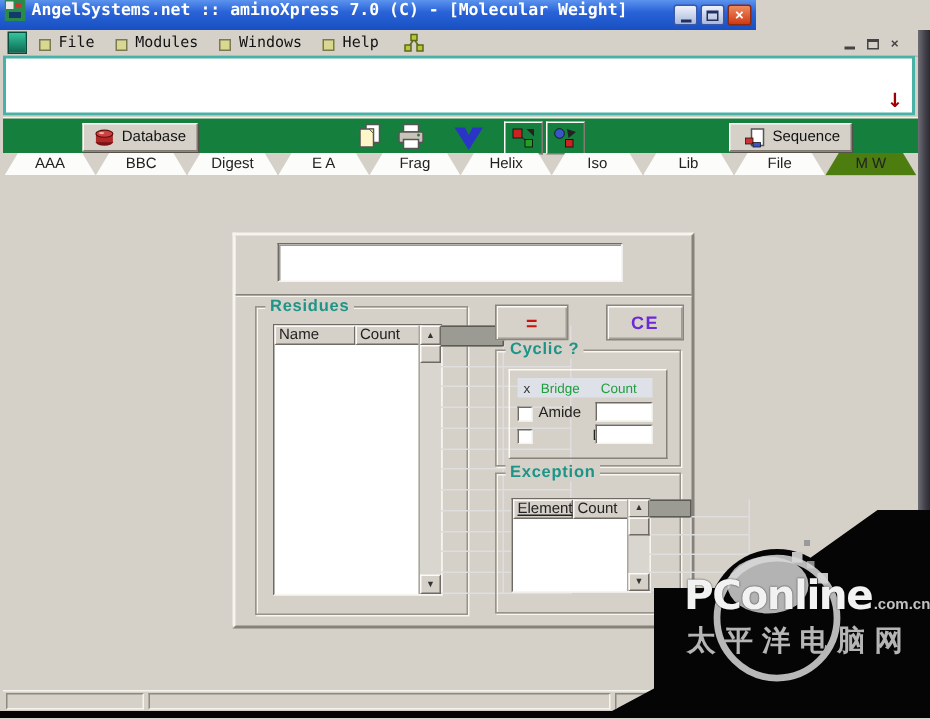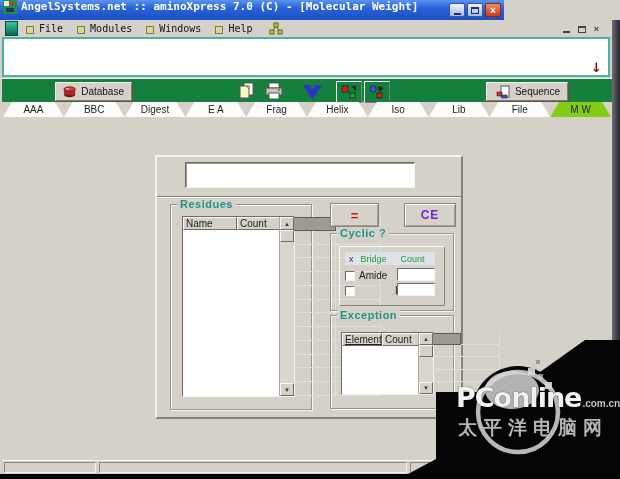--- a/index.html
+++ b/index.html
@@ -50,21 +50,21 @@
   .tb-ico{position:absolute;top:2px;width:24px;height:20px;display:flex;align-items:center;justify-content:center;}
   .tb-ico.bordered{border:1px solid;border-color:#fbfaf7 #807c74 #807c74 #fbfaf7;}
   .ico-copy{left:232px;} .ico-print{left:260px;} .ico-vee{left:294px;width:32px;}
   .ico-mol1{left:334px;} .ico-mol2{left:362px;}
 
   .tabstrip{position:absolute;left:3px;top:102px;width:608px;height:16px;display:flex;
             border-bottom:1px solid #8d897f;}
   .tab{flex:1;margin:0 0;background:#fcfcfa;clip-path:polygon(9px 0,calc(100% - 9px) 0,100% 100%,0 100%);
        filter:drop-shadow(0 0 1px #777);display:flex;align-items:center;justify-content:center;
        font-size:10px;color:#222;height:15px;cursor:default;}
-  .tab.active{background:#84cc16;font-weight:normal;}
+  .tab.active{background:#4d7c0f;font-weight:normal;}
 
   
   .main{position:absolute;left:2px;top:118px;width:610px;height:342px;background:#d5d1c8;}
 
   .panel{position:absolute;left:153px;top:37px;width:304px;height:260px;background:#d5d1c8;
          border:2px solid;border-color:#f6f4ef #86827a #86827a #f6f4ef;box-sizing:content-box;}
   .panel-top{position:absolute;left:0;top:0;width:100%;height:39px;border-bottom:1px solid #86827a;
              box-shadow:0 1px 0 #f6f4ef;}
   .formula-input{position:absolute;left:28px;top:5px;width:222px;height:24px;background:#fff;
              border:1px solid;border-color:#6f6b64 #f6f4ef #f6f4ef #6f6b64;

